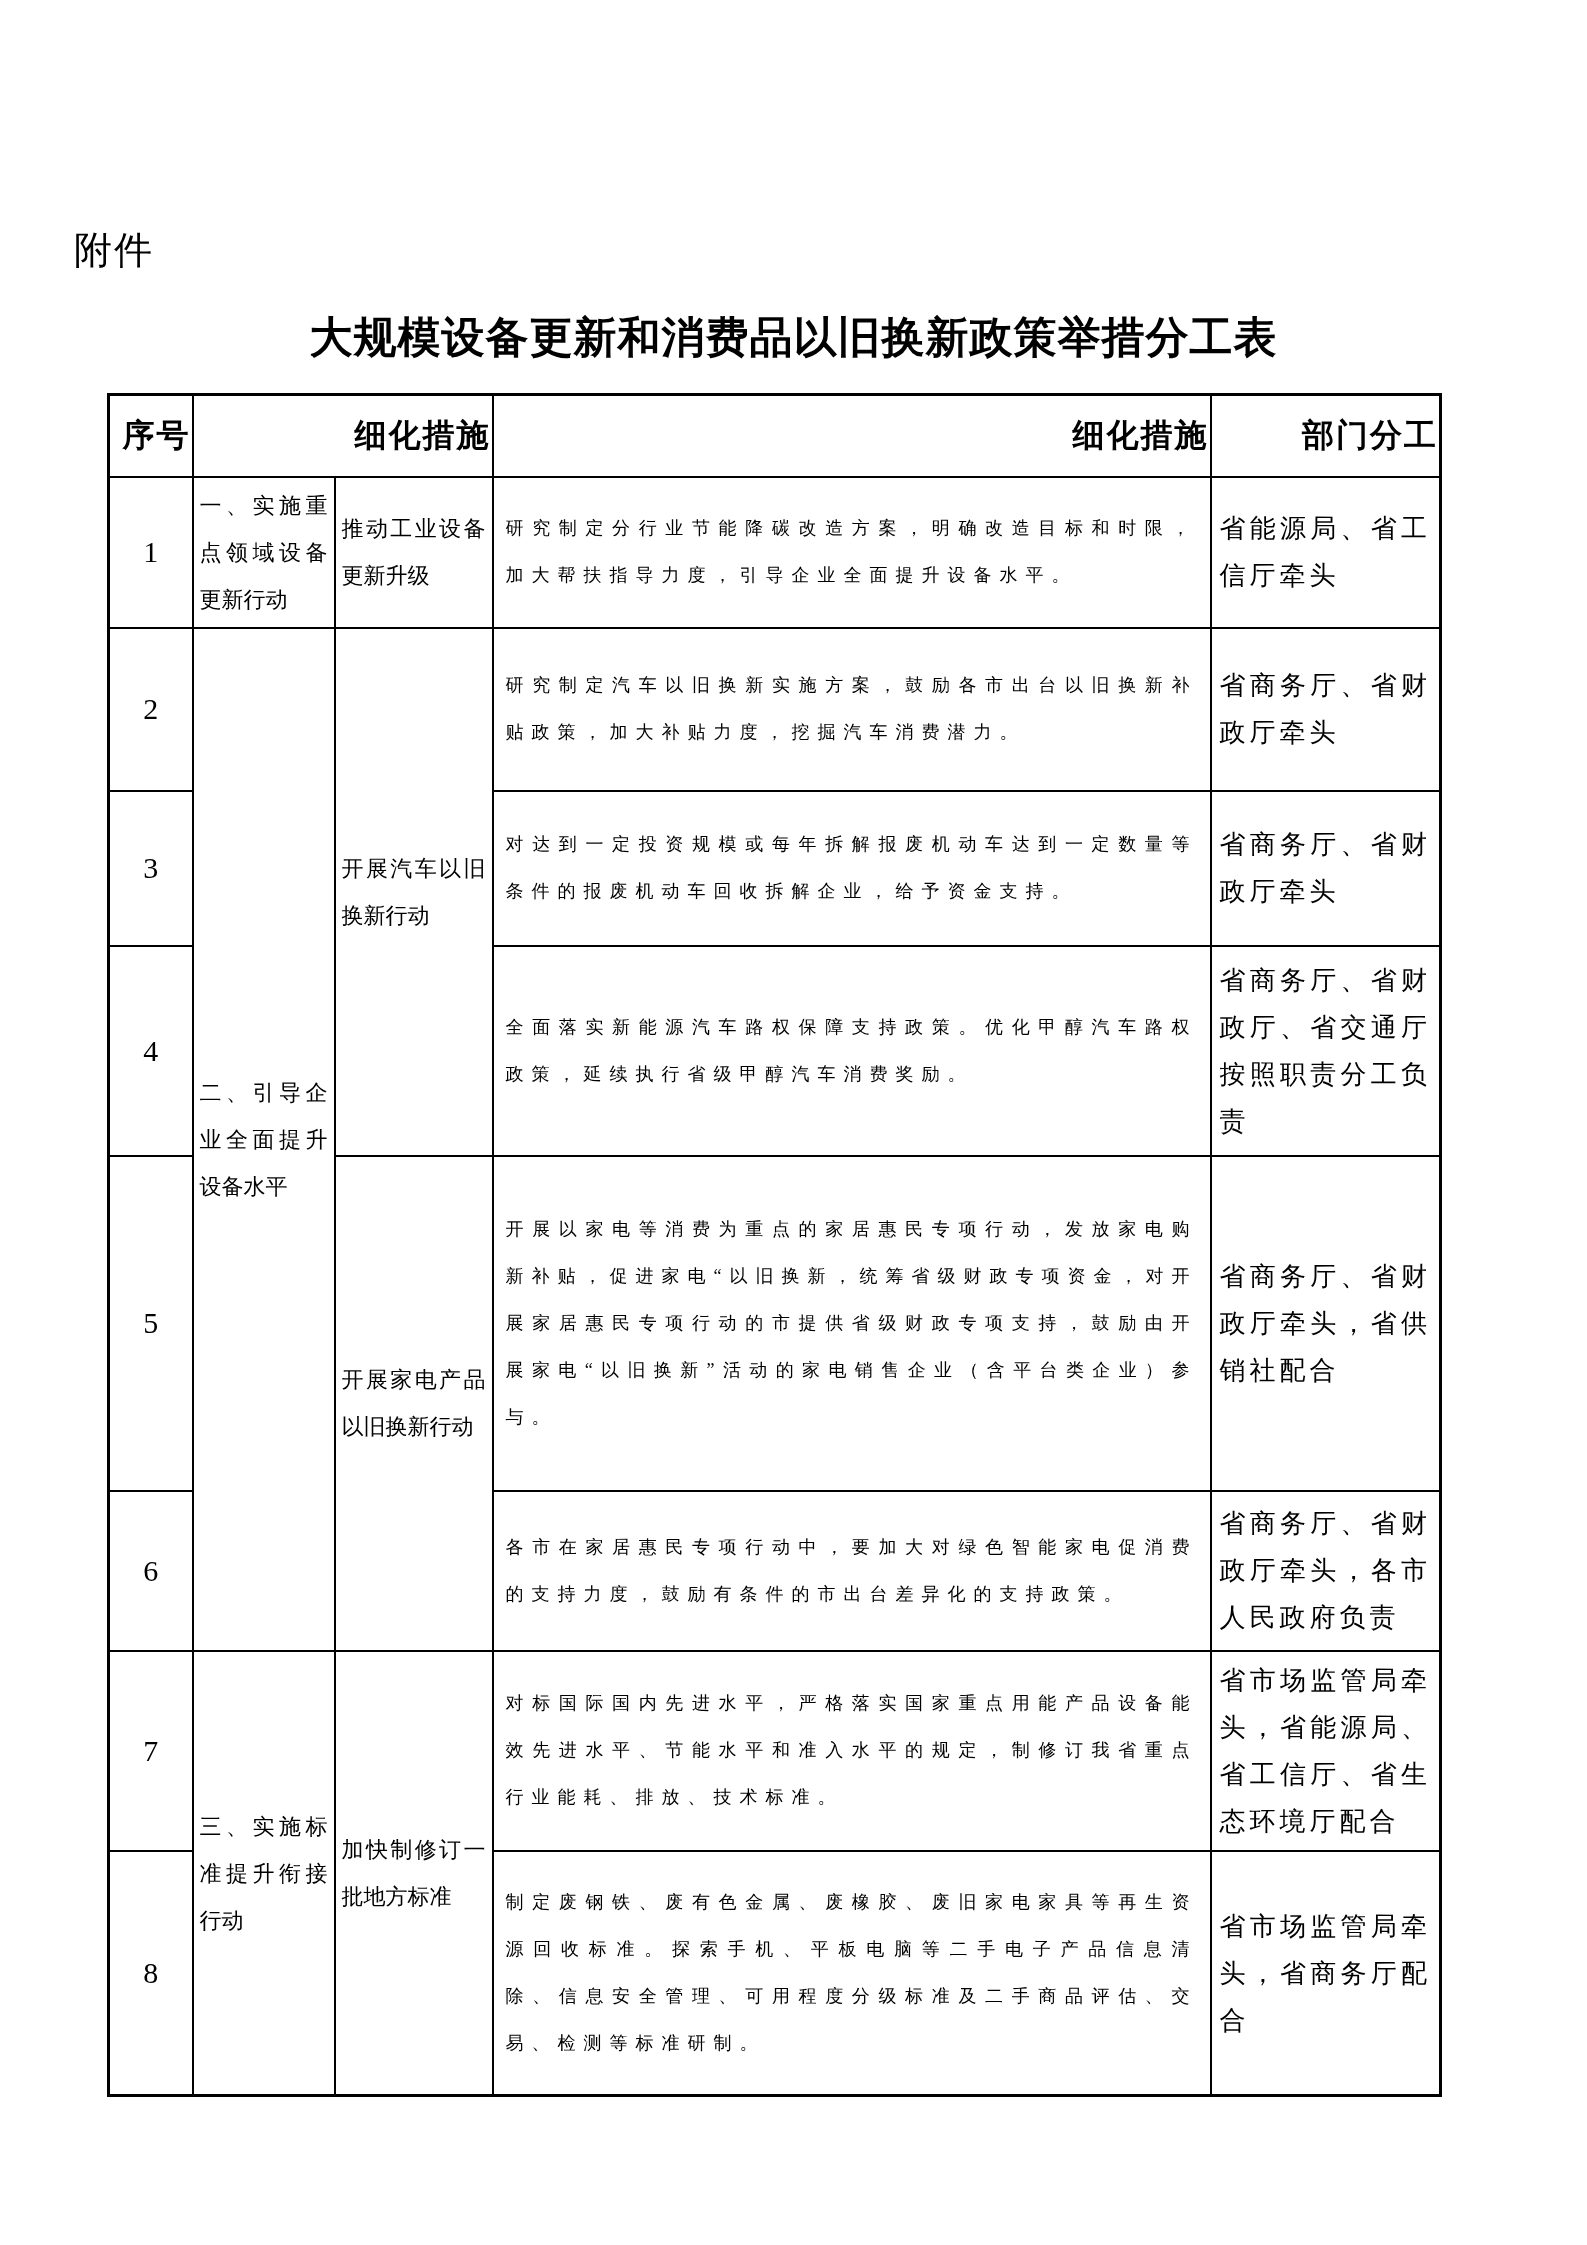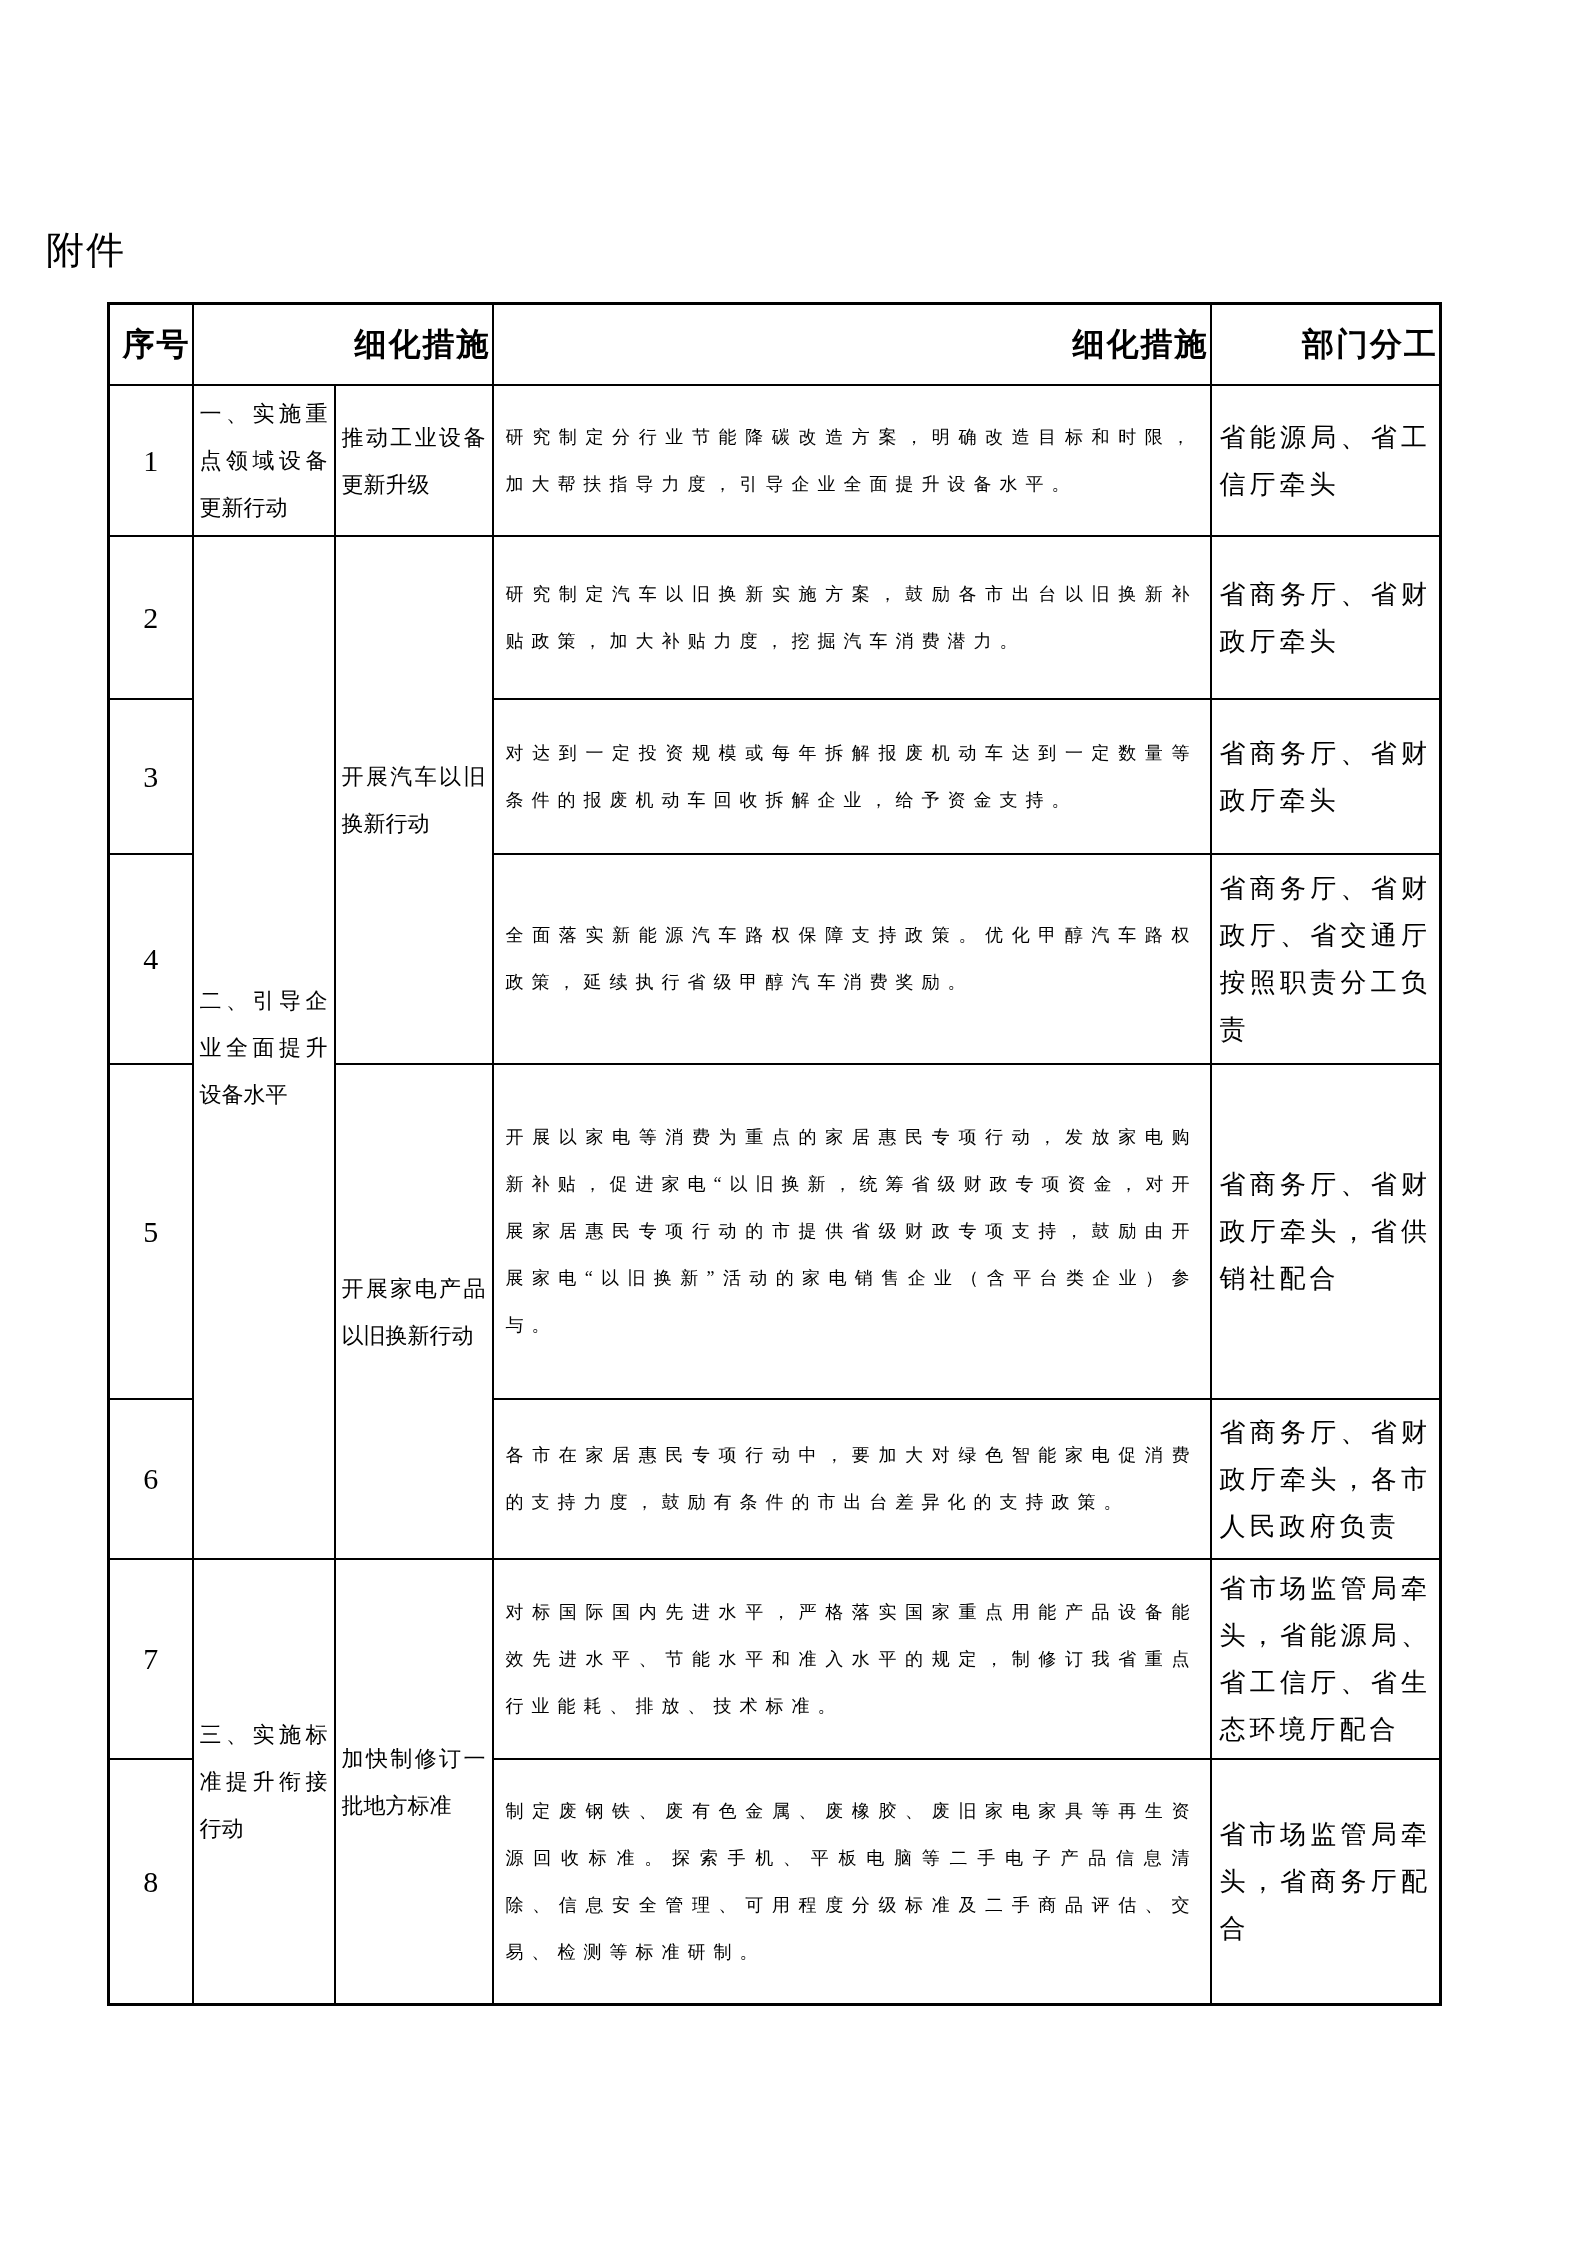--- a/index.html
+++ b/index.html
@@ -9,21 +9,21 @@
     height: 2245px;
     margin: 0 auto;
     background: #ffffff;
     color: #000;
     box-sizing: border-box;
     padding-top: 230px;
     overflow: hidden;
     font-family: "Liberation Serif", "DejaVu Serif", serif;
   }
   .attachment {
-    margin-left: 46px;
+    margin-left: 74px;
     font-family: "Liberation Sans", "DejaVu Sans", sans-serif;
     font-size: 38px;
     line-height: 1.1;
     letter-spacing: 2px;
   }
   .doc-title {
     margin-top: 40px;
     text-align: center;
     font-size: 43px;
     font-weight: bold;
@@ -94,20 +94,21 @@
   tr.r7 { height: 196px; }
   tr.r8 { height: 245px; }
 </style>
 </head>
 <body>
 
 <div class="page">
 
   <div class="attachment">附件</div>
 
+  <div class="doc-title">大规模设备更新和消费品以旧换新政策举措分工表</div>
 
   <table class="policy">
     <colgroup>
       <col style="width:84px">
       <col style="width:142px">
       <col style="width:158px">
       <col style="width:718px">
       <col style="width:230px">
     </colgroup>
     <thead>

